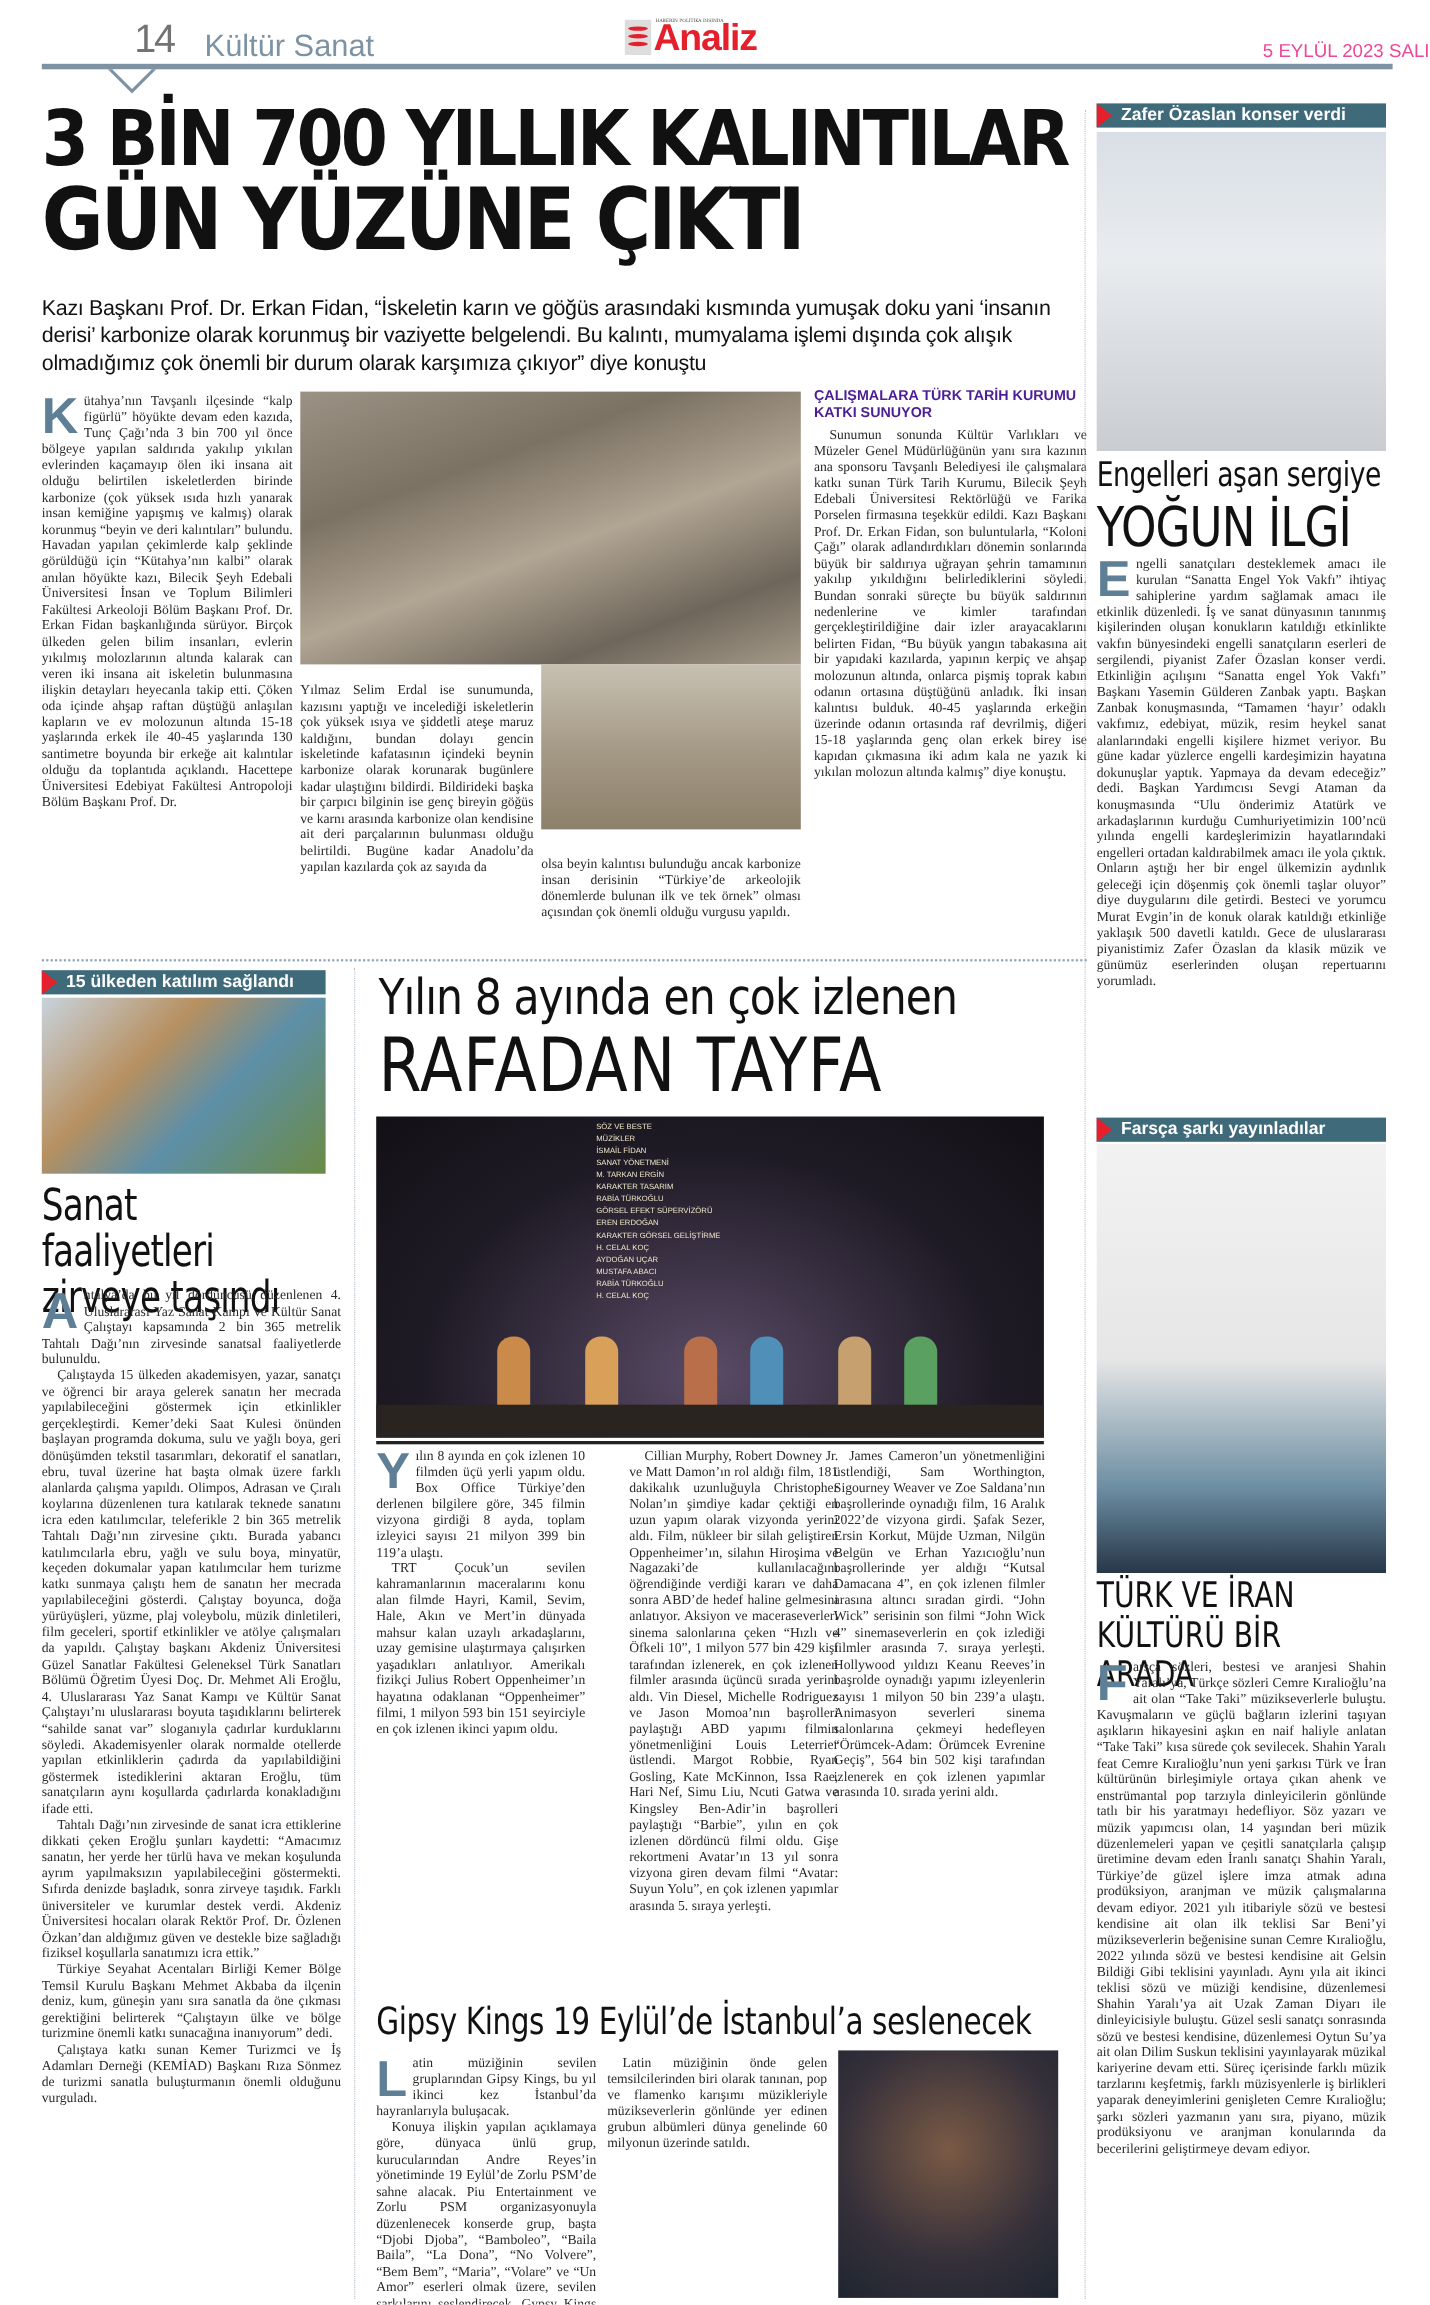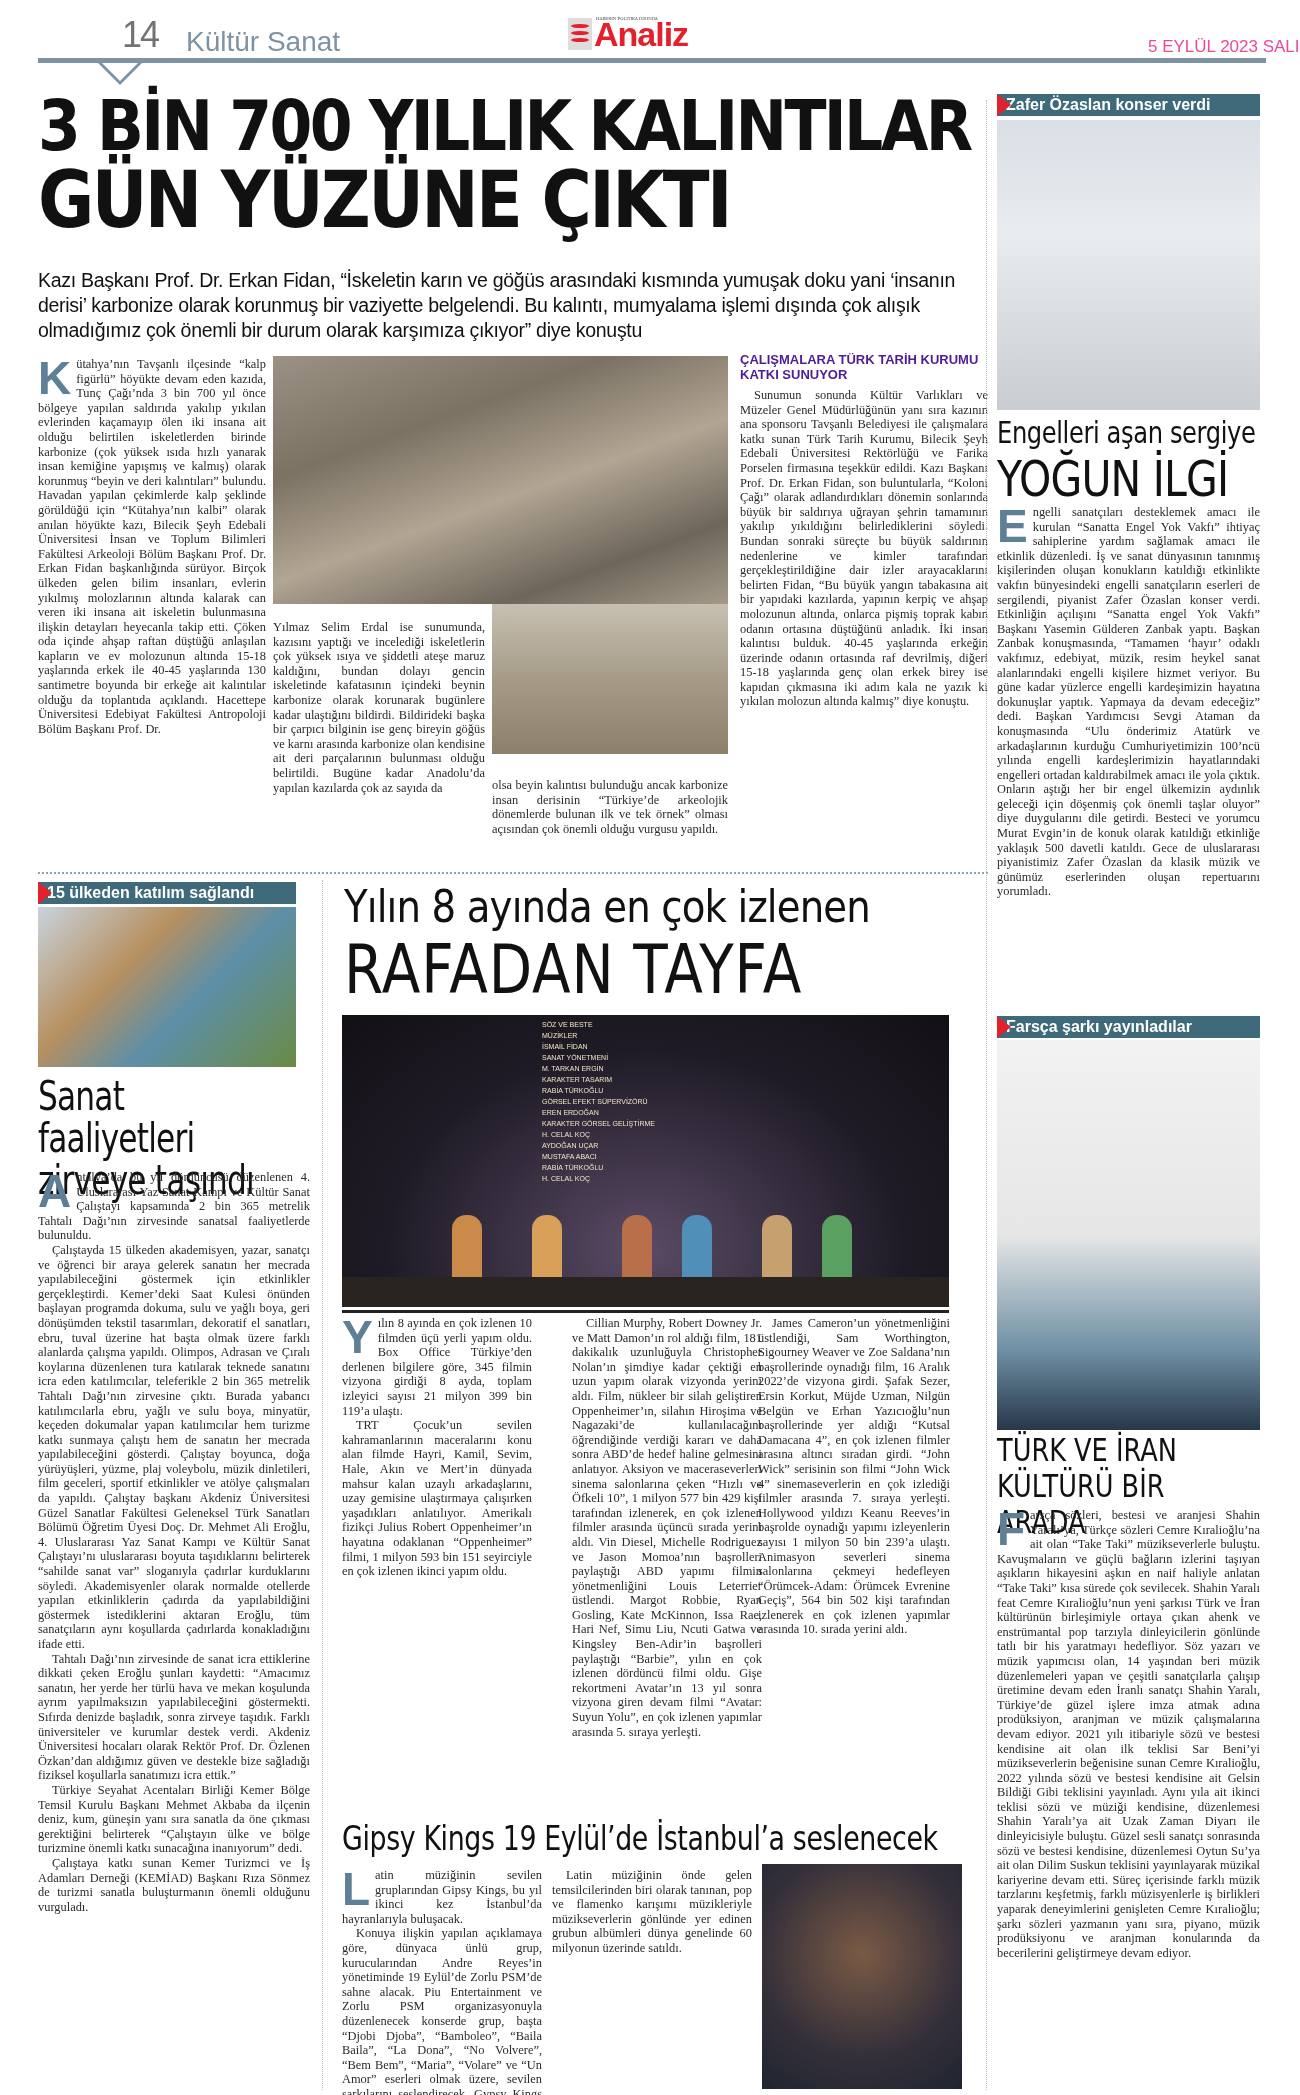--- a/index.html
+++ b/index.html
@@ -33,21 +33,21 @@
   .img-movie { left: 342px; top: 1015px; width: 607px; height: 292px; background: radial-gradient(ellipse at 50% 80%, #5a4b66 0%, #1f1b26 60%, #121015 100%); }
   .img-singers { left: 997px; top: 1040px; width: 263px; height: 390px; background: linear-gradient(180deg, #f2f2f2 0%, #e6e6e6 50%, #6d8ea3 80%, #263748 100%); }
   .img-gipsy { left: 762px; top: 1864px; width: 200px; height: 225px; background: radial-gradient(circle at 50% 40%, #7a5a45 0%, #35303a 60%, #1e2530 100%); }
   
   .col-a { left: 38px; top: 357px; width: 228px; }
   .col-b { left: 273px; top: 620px; width: 212px; }
   .col-c { left: 492px; top: 758px; width: 236px; margin-top: 20px; }
   .col-d { left: 740px; top: 357px; width: 248px; }
   .subhead { font-family: "Liberation Sans", sans-serif; font-weight: bold; font-size: 13px; line-height: 15px; color: #4c1d95; margin-bottom: 6px; }
   
-  .tagbar { height: 22px; background: #3f6a7a; color: #fff; font-family: "Liberation Sans", sans-serif; font-weight: bold; font-size: 16px; line-height: 22px; padding-left: 9px; position: absolute; }
+  .tagbar { height: 22px; background: #3f6a7a; color: #fff; font-family: "Liberation Sans", sans-serif; font-weight: bold; font-size: 16px; line-height: 22px; padding-left: 22px; position: absolute; }
   .tagbar .arrow { position: absolute; left: 0; top: 0; width: 0; height: 0; border-top: 11px solid transparent; border-bottom: 11px solid transparent; border-left: 14px solid #e3202b; }
   .tag-concert { left: 997px; top: 94px; width: 263px; }
   .tag-15 { left: 38px; top: 882px; width: 258px; }
   .tag-farsca { left: 997px; top: 1016px; width: 263px; }
   
   .h-engel1 { left: 997px; top: 414px; font-family: "DejaVu Sans", sans-serif; font-size: 31px; color: #111; transform: scaleX(0.78); transform-origin: left top; white-space: nowrap; letter-spacing: -0.5px; }
   .h-engel2 { left: 997px; top: 450px; font-family: "DejaVu Sans", sans-serif; font-size: 50px; color: #111; transform: scaleX(0.82); transform-origin: left top; white-space: nowrap; letter-spacing: -1px; }
   .col-engel { left: 997px; top: 505px; width: 263px; }
   
   .dots { left: 38px; top: 872px; width: 950px; border-top: 2px dotted #8fa3b2; }

